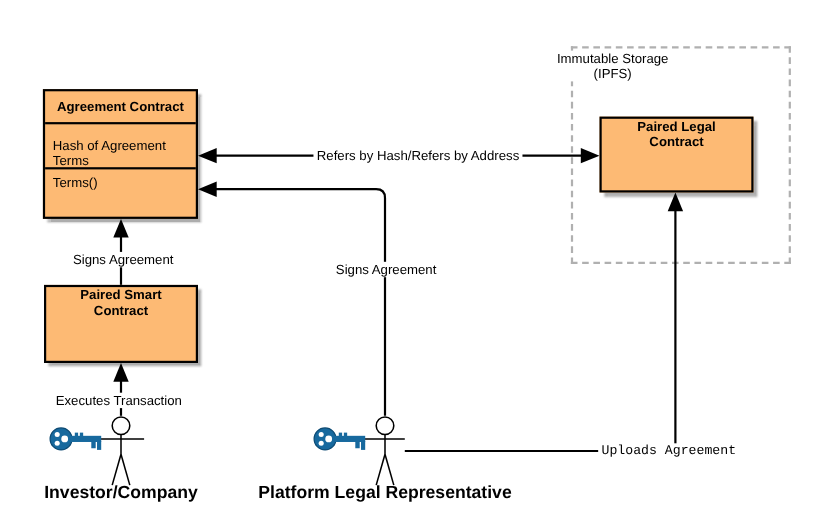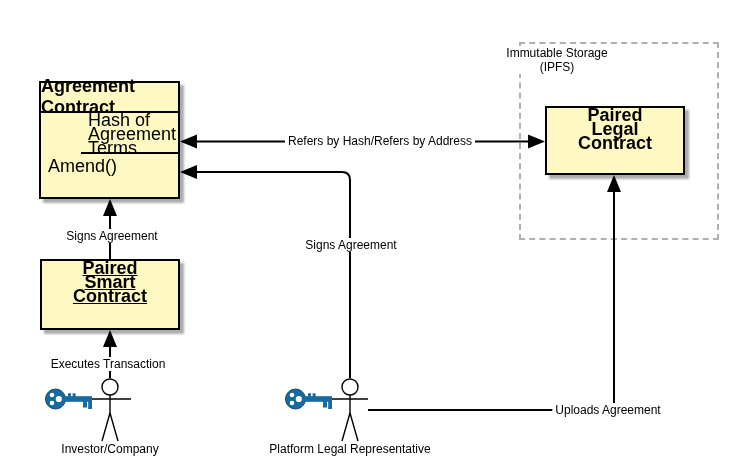--- a/index.html
+++ b/index.html
@@ -22,25 +22,25 @@
     stroke-width: 2;
     fill: none;
   }
   .arrowhead { fill: #000; stroke: none; }
   .figure-line { stroke: #000; stroke-width: 1.4; fill: none; }
   .figure-head { fill: #fff; stroke: #000; stroke-width: 1.4; }
 
   .node {
     position: absolute;
     box-sizing: border-box;
-    background: #fef9c3;
+    background: #fdba74;
     border: 2px solid #000;
     box-shadow: 4px 4px 2px rgba(0,0,0,0.32);
     z-index: 2;
-    font-size: 18px;
+    font-size: 12px;
   }
   .node.centered {
     display: flex;
     align-items: flex-start;
     justify-content: center;
     text-align: center;
     font-weight: bold;
     line-height: 14px;
   }
   .node.centered .wrap-title { width: 106px; }
@@ -50,24 +50,23 @@
     height: 28px;
     border-bottom: 2px solid #000;
     display: flex;
     align-items: center;
     justify-content: center;
     font-weight: bold;
   }
   .uml-attrs {
     height: 41px;
     border-bottom: 2px solid #000;
-    padding: 0 7px;
+    padding: 12px 7px;
     box-sizing: border-box;
     line-height: 14px;
-    margin-left: 40px;
   }
   .uml-methods {
     flex: 1;
     padding: 5px 7px;
     box-sizing: border-box;
     line-height: 15px;
   }
 
   #ipfs-container {
     position: absolute;
@@ -91,22 +90,23 @@
   }
   .edge-label.multiline {
     white-space: normal;
     width: 112px;
     text-align: center;
   }
   .actor-label {
     position: absolute;
     transform: translate(-50%, -50%);
     white-space: nowrap;
-    font-size: 12px;
+    font-size: 16px;
     z-index: 3;
+    font-weight: bold;
   }
 </style>
 </head>
 <body>
 
 <div id="canvas">
 
   <div id="ipfs-container"></div>
 
   <svg id="edge-layer" width="740" height="476" viewBox="0 0 740 476">
@@ -170,41 +170,41 @@
     </g>
     <g transform="translate(285,387)">
       <use href="#keydef"></use>
     </g>
   </svg>
 
   <div class="node uml-box" style="left:39px; top:81px; width:141px; height:118px;">
     <div class="uml-title">Agreement Contract</div>
     <div class="uml-attrs">Hash of Agreement Terms</div>
     <div class="uml-methods">
-      <div>Amend()</div>
+      <div>Terms()</div>
     </div>
   </div>
 
-  <div class="node centered" style="left:40px; top:259px; width:140px; height:71px;text-decoration:underline;">
+  <div class="node centered" style="left:40px; top:259px; width:140px; height:71px;">
     <div class="wrap-title">Paired Smart Contract</div>
   </div>
 
   <div class="node centered" style="left:545px; top:106px; width:140px; height:69px;">
     <div class="wrap-title">Paired Legal Contract</div>
   </div>
 
   <div class="edge-label multiline" style="left:557px; top:46px;margin-top:14px;">Immutable Storage (IPFS)</div>
 
   <div class="edge-label" style="left:112px; top:236px;">Signs Agreement</div>
 
   <div class="edge-label" style="left:108px; top:364px;">Executes Transaction</div>
 
   <div class="edge-label" style="left:380px; top:141px;">Refers by Hash/Refers by Address</div>
 
   <div class="edge-label" style="left:351px; top:245px;">Signs Agreement</div>
 
-  <div class="edge-label" style="left:608px; top:410px;">Uploads Agreement</div>
+  <div class="edge-label" style="left:608px; top:410px;font-family:Liberation Mono, monospace;">Uploads Agreement</div>
 
   <div class="actor-label" style="left:110px; top:449px;">Investor/Company</div>
 
   <div class="actor-label" style="left:350px; top:449px;">Platform Legal Representative</div>
 
 </div>
 
 </body></html>

